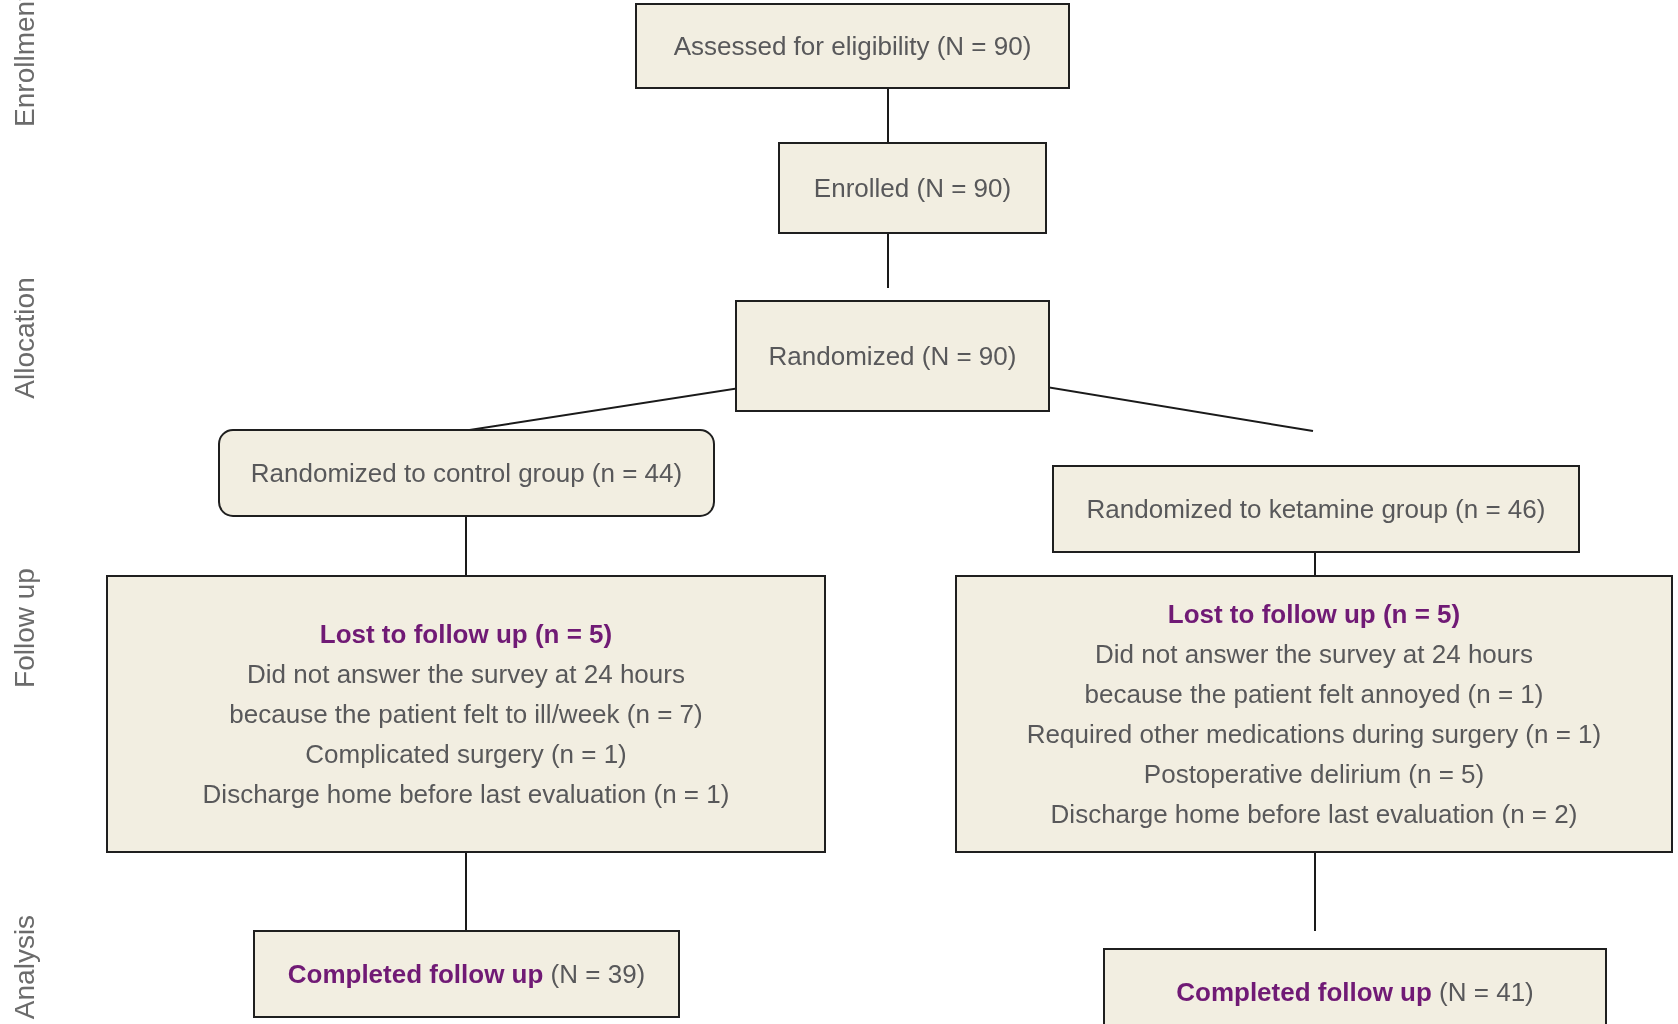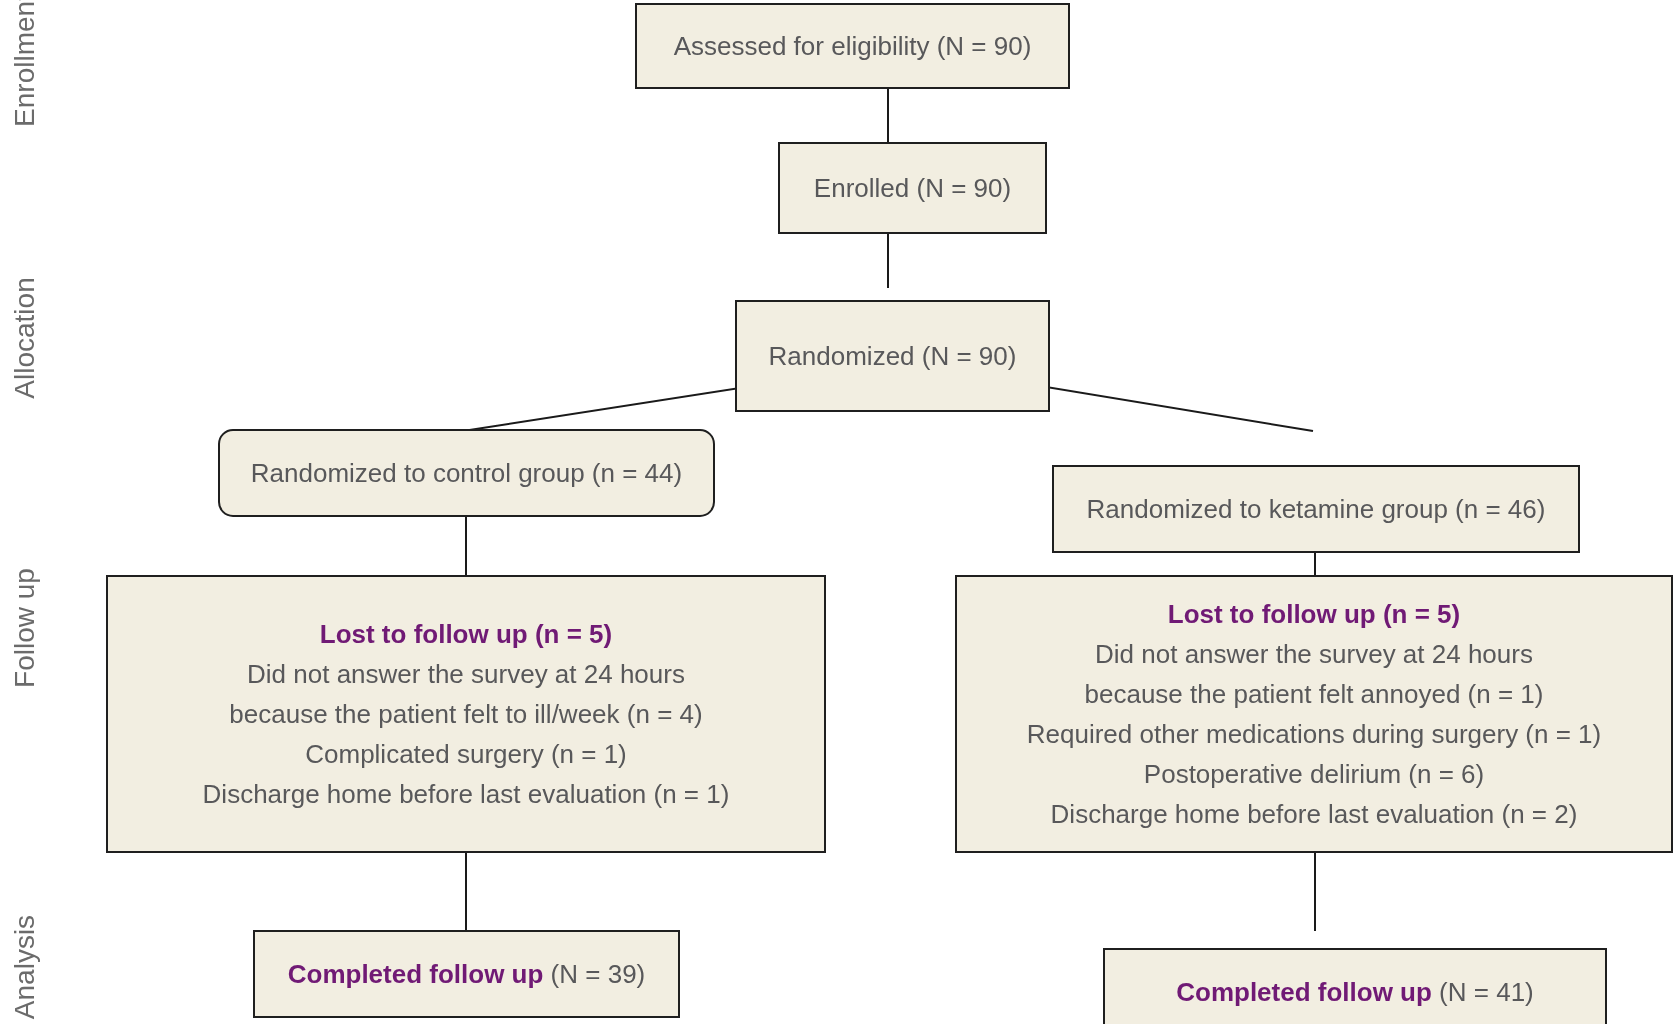--- a/index.html
+++ b/index.html
@@ -88,31 +88,31 @@
     <span>Randomized to control group (n = 44)</span>
   </div>
 
   <div class="node" style="left:1052px; top:429px; width:528px; height:88px;margin-top:36px;">
     <span>Randomized to ketamine group (n = 46)</span>
   </div>
 
   <div class="node multiline" style="left:106px; top:575px; width:720px; height:278px;">
     <div class="line bold">Lost to follow up (n = 5)</div>
     <div class="line">Did not answer the survey at 24 hours</div>
-    <div class="line">because the patient felt to ill/week (n = 4)</div>
+    <div class="line">because the patient felt to ill/week (n = 7)</div>
     <div class="line">Complicated surgery (n = 1)</div>
     <div class="line">Discharge home before last evaluation (n = 1)</div>
   </div>
 
   <div class="node multiline" style="left:955px; top:575px; width:718px; height:278px;">
     <div class="line bold">Lost to follow up (n = 5)</div>
     <div class="line">Did not answer the survey at 24 hours</div>
     <div class="line">because the patient felt annoyed (n = 1)</div>
     <div class="line">Required other medications during surgery (n = 1)</div>
-    <div class="line">Postoperative delirium (n = 6)</div>
+    <div class="line">Postoperative delirium (n = 5)</div>
     <div class="line">Discharge home before last evaluation (n = 2)</div>
   </div>
 
   <div class="node" style="left:253px; top:930px; width:427px; height:88px;">
     <span><b class="bold">Completed follow up</b><span> (N = 39)</span></span>
   </div>
 
   <div class="node" style="left:1103px; top:930px; width:504px; height:88px;margin-top:18px;">
     <span><b class="bold">Completed follow up</b><span> (N = 41)</span></span>
   </div>

